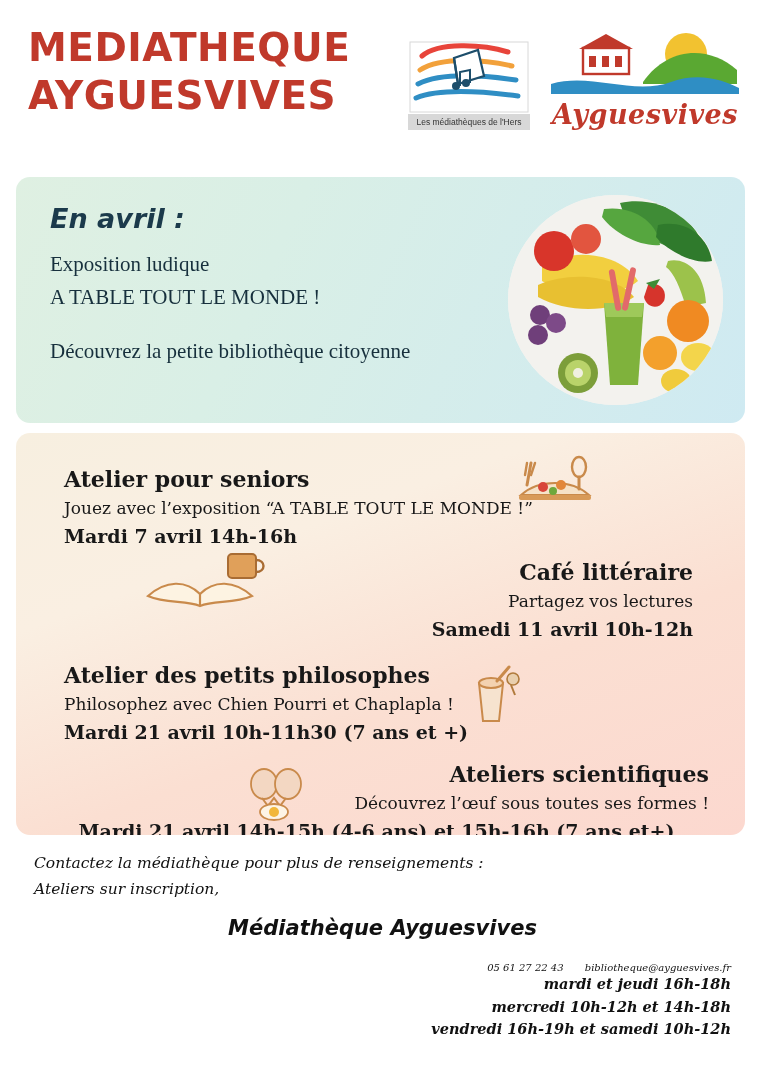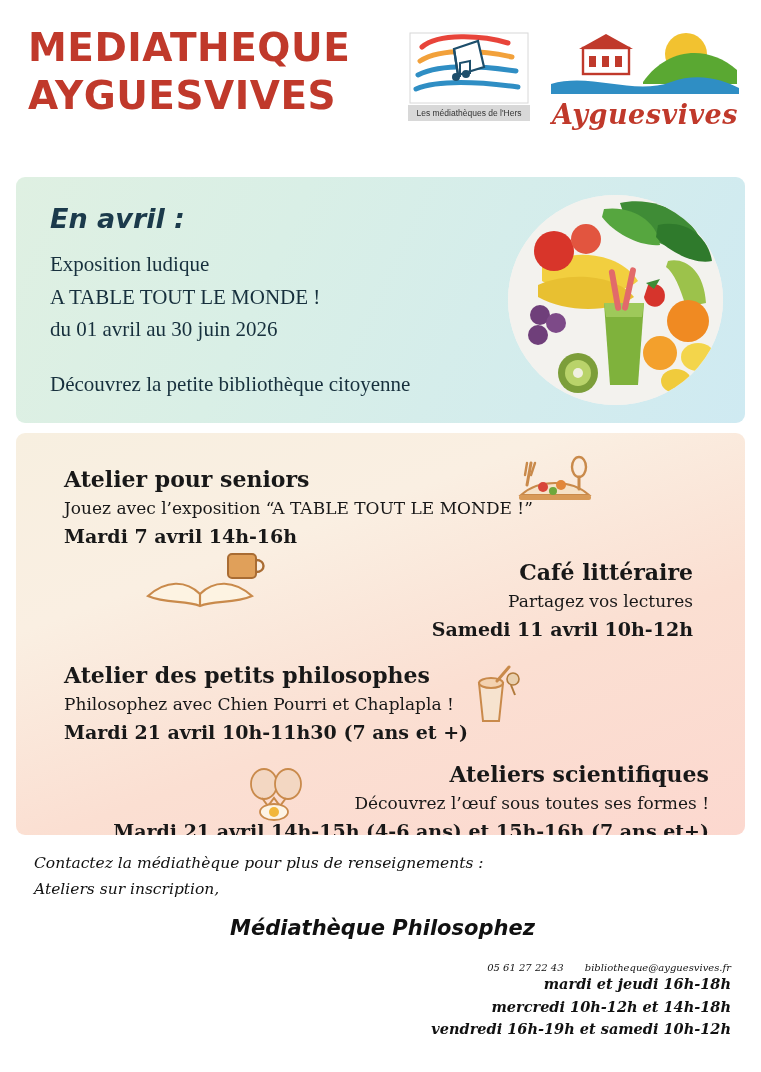--- a/index.html
+++ b/index.html
@@ -33,21 +33,21 @@
     font-family: "DejaVu Sans", sans-serif;
     font-weight: bold;
     font-size: 39px;
     letter-spacing: 0.5px;
     color: #c0392b;
     line-height: 1.22;
   }
 
   .logos {
     display: flex;
-    align-items: center;
+    align-items: flex-end;
     gap: 14px;
     padding-top: 8px;
   }
 
   
   .logo-hers {
     width: 128px;
     display: flex;
     flex-direction: column;
     align-items: center;
@@ -84,21 +84,21 @@
     font-style: italic;
     font-weight: bold;
     font-size: 27px;
     color: #c0392b;
     letter-spacing: 0.5px;
   }
 
   
   .panel {
     margin: 0 16px 10px 16px;
-    border-radius: 9px;
+    border-radius: 14px;
     position: relative;
     box-sizing: border-box;
   }
 
   .panel-expo {
     background: linear-gradient(115deg, #dff0e2 0%, #d9efe6 35%, #cfeaf2 100%);
     height: 246px;
     padding: 26px 30px 0 34px;
     overflow: hidden;
   }
@@ -157,21 +157,21 @@
     font-family: "DejaVu Serif", serif;
     font-weight: bold;
     font-size: 19px;
     line-height: 1.5;
     color: #181818;
   }
   .ws-right {
     text-align: right;
   }
   .ws-center {
-    text-align: right;
+    text-align: center;
   }
   .blk-1 { margin-left: 20px; margin-top: 6px; }
   .blk-2 { margin-right: 26px; margin-top: 6px; }
   .blk-3 { margin-left: 20px; margin-top: 16px; }
   .blk-4 { margin-right: 10px; margin-top: 12px; }
 
   .deco {
     position: absolute;
     pointer-events: none;
   }
@@ -256,21 +256,20 @@
       <div class="logo-town-name">Ayguesvives</div>
     </div>
 
   </div>
 </div>
 
 <div class="panel panel-expo">
   <div class="expo-heading">En avril :</div>
   <div class="expo-line">Exposition ludique</div>
   <div class="expo-line">A TABLE TOUT LE MONDE !</div>
-  <div class="expo-line">du 01 avril au 30 juin 2026</div>
   <div class="expo-line spaced">Découvrez la petite bibliothèque citoyenne</div>
 
   <div class="expo-photo">
     <svg width="215" height="210" viewBox="0 0 215 210">
       <rect width="215" height="210" fill="#f3f2ee"></rect>
 
       <path d="M112 8 C150 0, 190 22, 196 56 C176 62, 140 46, 118 26 Z" fill="#3f8c36"></path>
       <path d="M96 14 C126 10, 150 28, 152 50 C132 52, 106 38, 94 22 Z" fill="#56a63f"></path>
       <path d="M150 30 C176 24, 200 40, 204 66 C186 70, 160 56, 148 42 Z" fill="#2f7a2c"></path>
 
@@ -371,21 +370,21 @@
     <div class="ws-title">Ateliers scientifiques</div>
     <div class="ws-sub">Découvrez l’œuf sous toutes ses formes !</div>
     <div class="ws-when ws-center">Mardi 21 avril 14h-15h (4-6 ans) et 15h-16h (7 ans et+)</div>
   </div>
 
 </div>
 
 <div class="footer">
   <div class="foot-line">Contactez la médiathèque pour plus de renseignements :</div>
   <div class="foot-line">Ateliers sur inscription,</div>
-  <div class="foot-name">Médiathèque Philosophez</div>
+  <div class="foot-name">Médiathèque Ayguesvives</div>
   <div class="foot-contact">
     <span class="phone">05 61 27 22 43</span>
     <span>bibliotheque@ayguesvives.fr</span>
   </div>
   <div class="foot-hours">
     <div>mardi et jeudi 16h-18h</div>
     <div>mercredi 10h-12h et 14h-18h</div>
     <div>vendredi 16h-19h et samedi 10h-12h</div>
   </div>
 </div>

